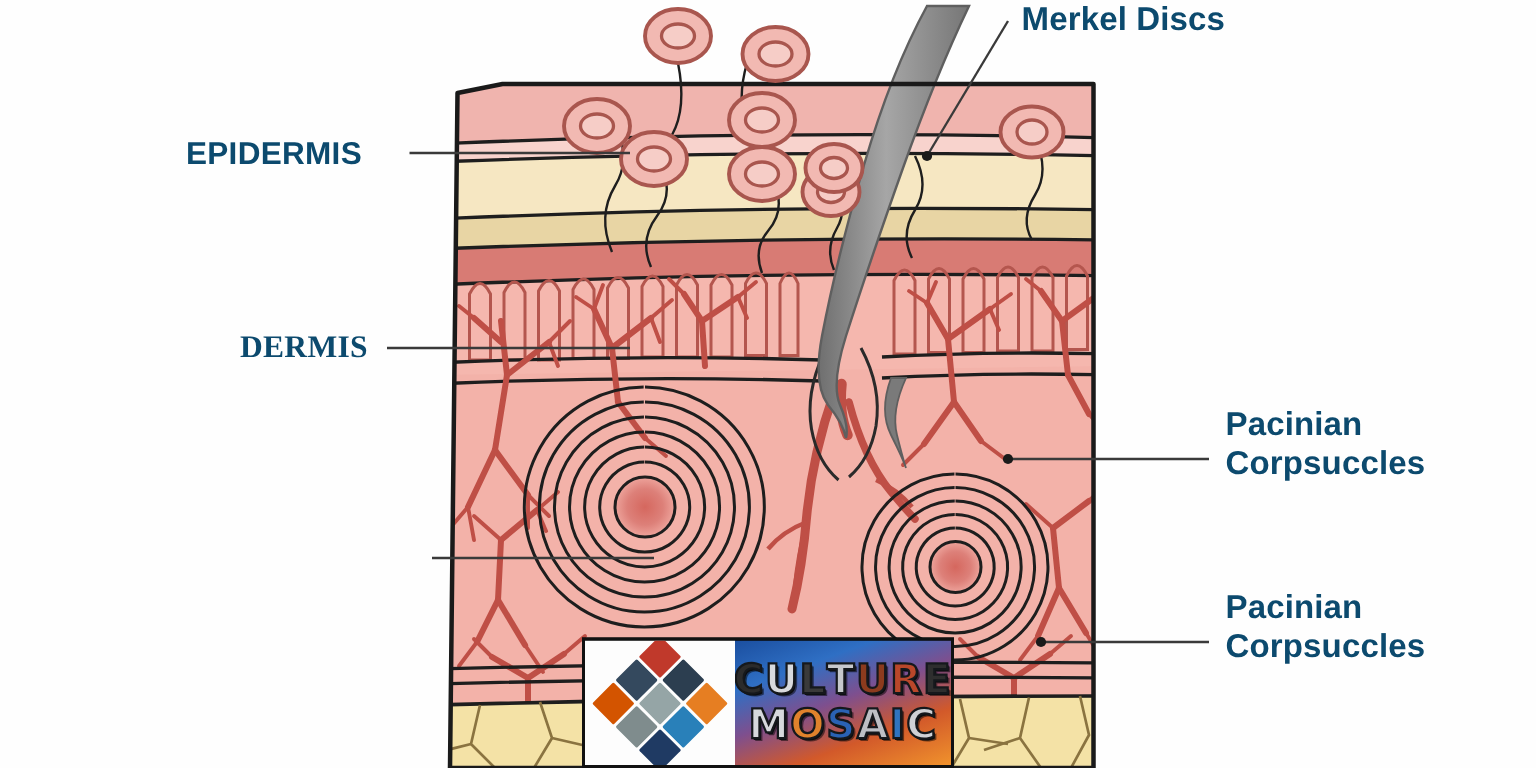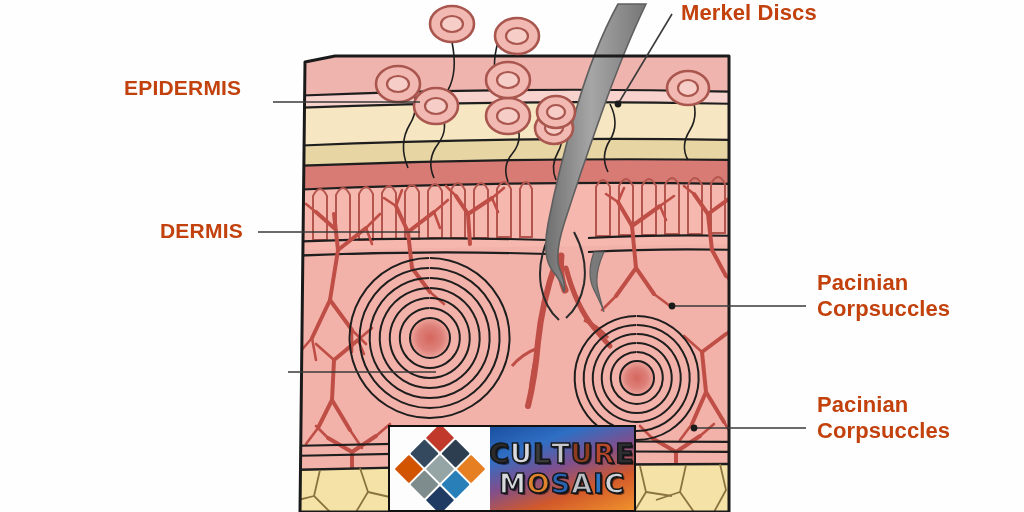--- a/index.html
+++ b/index.html
@@ -23,43 +23,44 @@
   }
   #diagram-svg {
     position: absolute;
     left: 0;
     top: 0;
     width: 1024px;
     height: 512px;
   }
   .label {
     position: absolute;
-    color: #c2410c;
+    color: #0c4a6e;
     line-height: 1.18;
     white-space: pre-line;
   }
   .label-bold-caps {
     font-weight: bold;
     font-size: 21px;
     letter-spacing: 0.2px;
   }
   .label-bold-mixed {
     font-weight: bold;
     font-size: 22px;
     letter-spacing: 0.1px;
   }
   #label-epidermis {
     left: 124px;
-    top: 76px;
+    top: 91px;
     text-align: center;
   }
   #label-dermis {
     left: 160px;
     top: 219px;
     text-align: center;
+    font-family: Liberation Serif, serif;
   }
   #label-subcutaneous {
     left: 46px;
     top: 356px;
     width: 240px;
     text-align: center;
   }
   #label-merkel {
     left: 681px;
     top: 0px;

